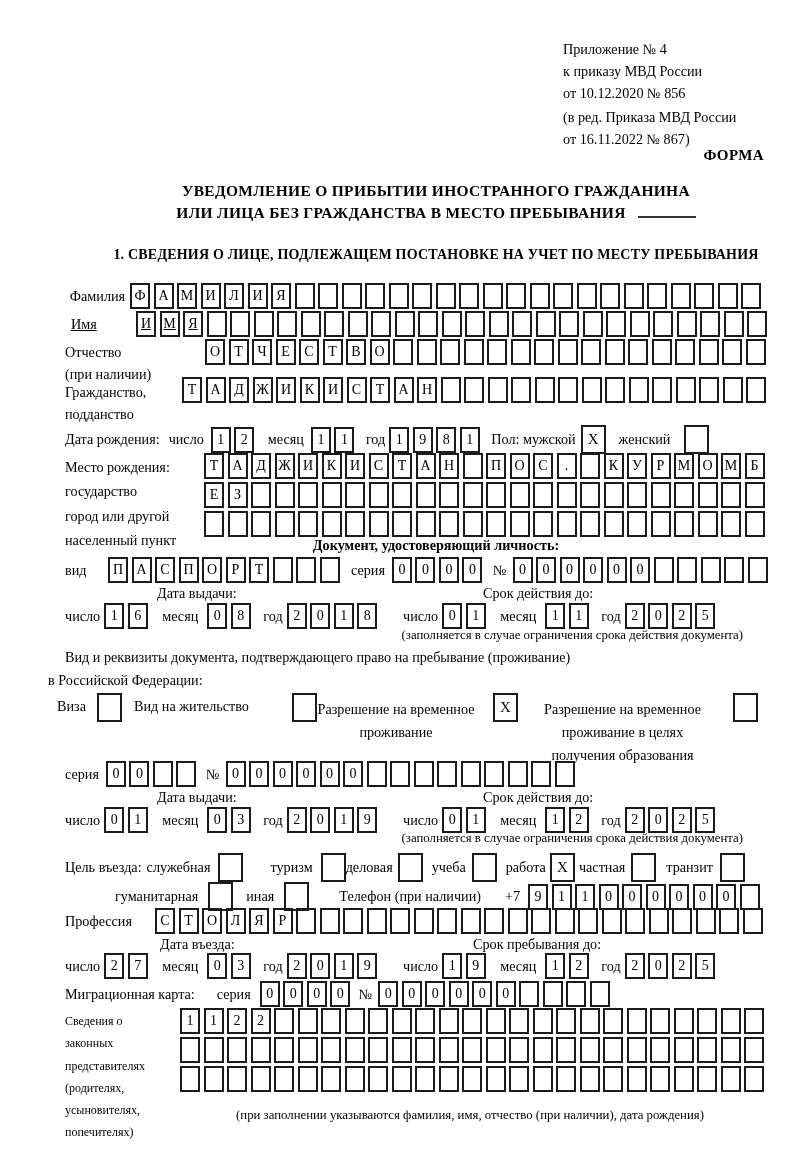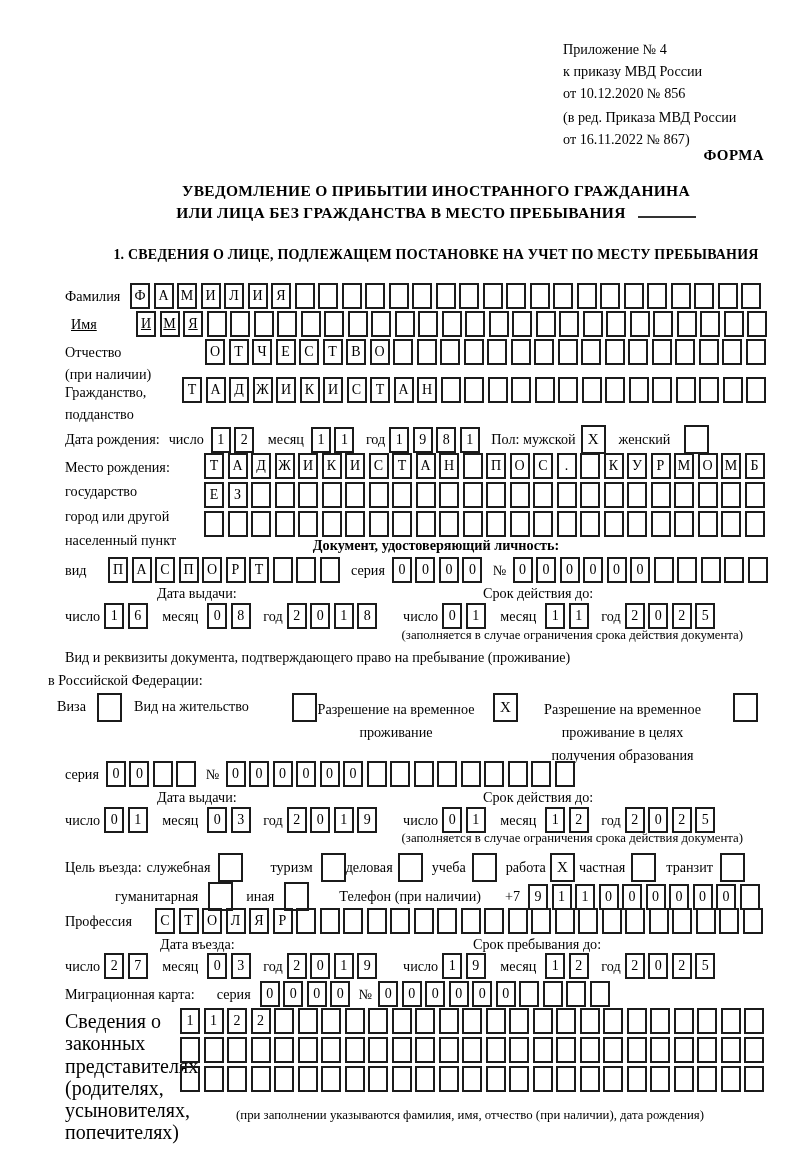--- a/index.html
+++ b/index.html
@@ -41,21 +41,21 @@
   <div class="abs bold" style="right:36px;top:147px;font-size:15px;letter-spacing:.4px;">ФОРМА</div>
 
   <div class="abs center title" style="top:182px;">УВЕДОМЛЕНИЕ О ПРИБЫТИИ ИНОСТРАННОГО ГРАЖДАНИНА</div>
   <div class="abs center title" style="top:204px;">
     <span>ИЛИ ЛИЦА БЕЗ ГРАЖДАНСТВА В МЕСТО ПРЕБЫВАНИЯ</span><span class="underline-blank"></span>
   </div>
 
   <div class="abs center heading" style="top:247px;">1. СВЕДЕНИЯ О ЛИЦЕ, ПОДЛЕЖАЩЕМ ПОСТАНОВКЕ НА УЧЕТ ПО МЕСТУ ПРЕБЫВАНИЯ</div>
 
   <div class="row" style="left:65px;top:283px;">
-    <span class="lbl" style="width:65px;">Фамилия</span>
+    <span class="lbl" style="width:65px;text-align:center;">Фамилия</span>
     <span class="boxes">
         <span class="cell">Ф</span>
         <span class="cell">А</span>
         <span class="cell">М</span>
         <span class="cell">И</span>
         <span class="cell">Л</span>
         <span class="cell">И</span>
         <span class="cell">Я</span>
         <span class="cell"></span>
         <span class="cell"></span>
@@ -598,21 +598,21 @@
         <span class="cell">0</span>
         <span class="cell">0</span>
         <span class="cell">0</span>
         <span class="cell"></span>
         <span class="cell"></span>
         <span class="cell"></span>
         <span class="cell"></span>
       </span>
   </div>
 
-  <div class="abs" style="left:65px;top:1010px;line-height:22.3px;font-size:20px;">
+  <div class="abs" style="left:65px;top:1010px;line-height:22.3px;font-size:12px;">
     <div>Сведения о</div>
     <div>законных</div>
     <div>представителях</div>
     <div>(родителях,</div>
     <div>усыновителях,</div>
     <div>попечителях)</div>
   </div>
   <div class="row" style="left:180px;top:1008px;">
     <span class="boxes">
         <span class="cell">1</span>

